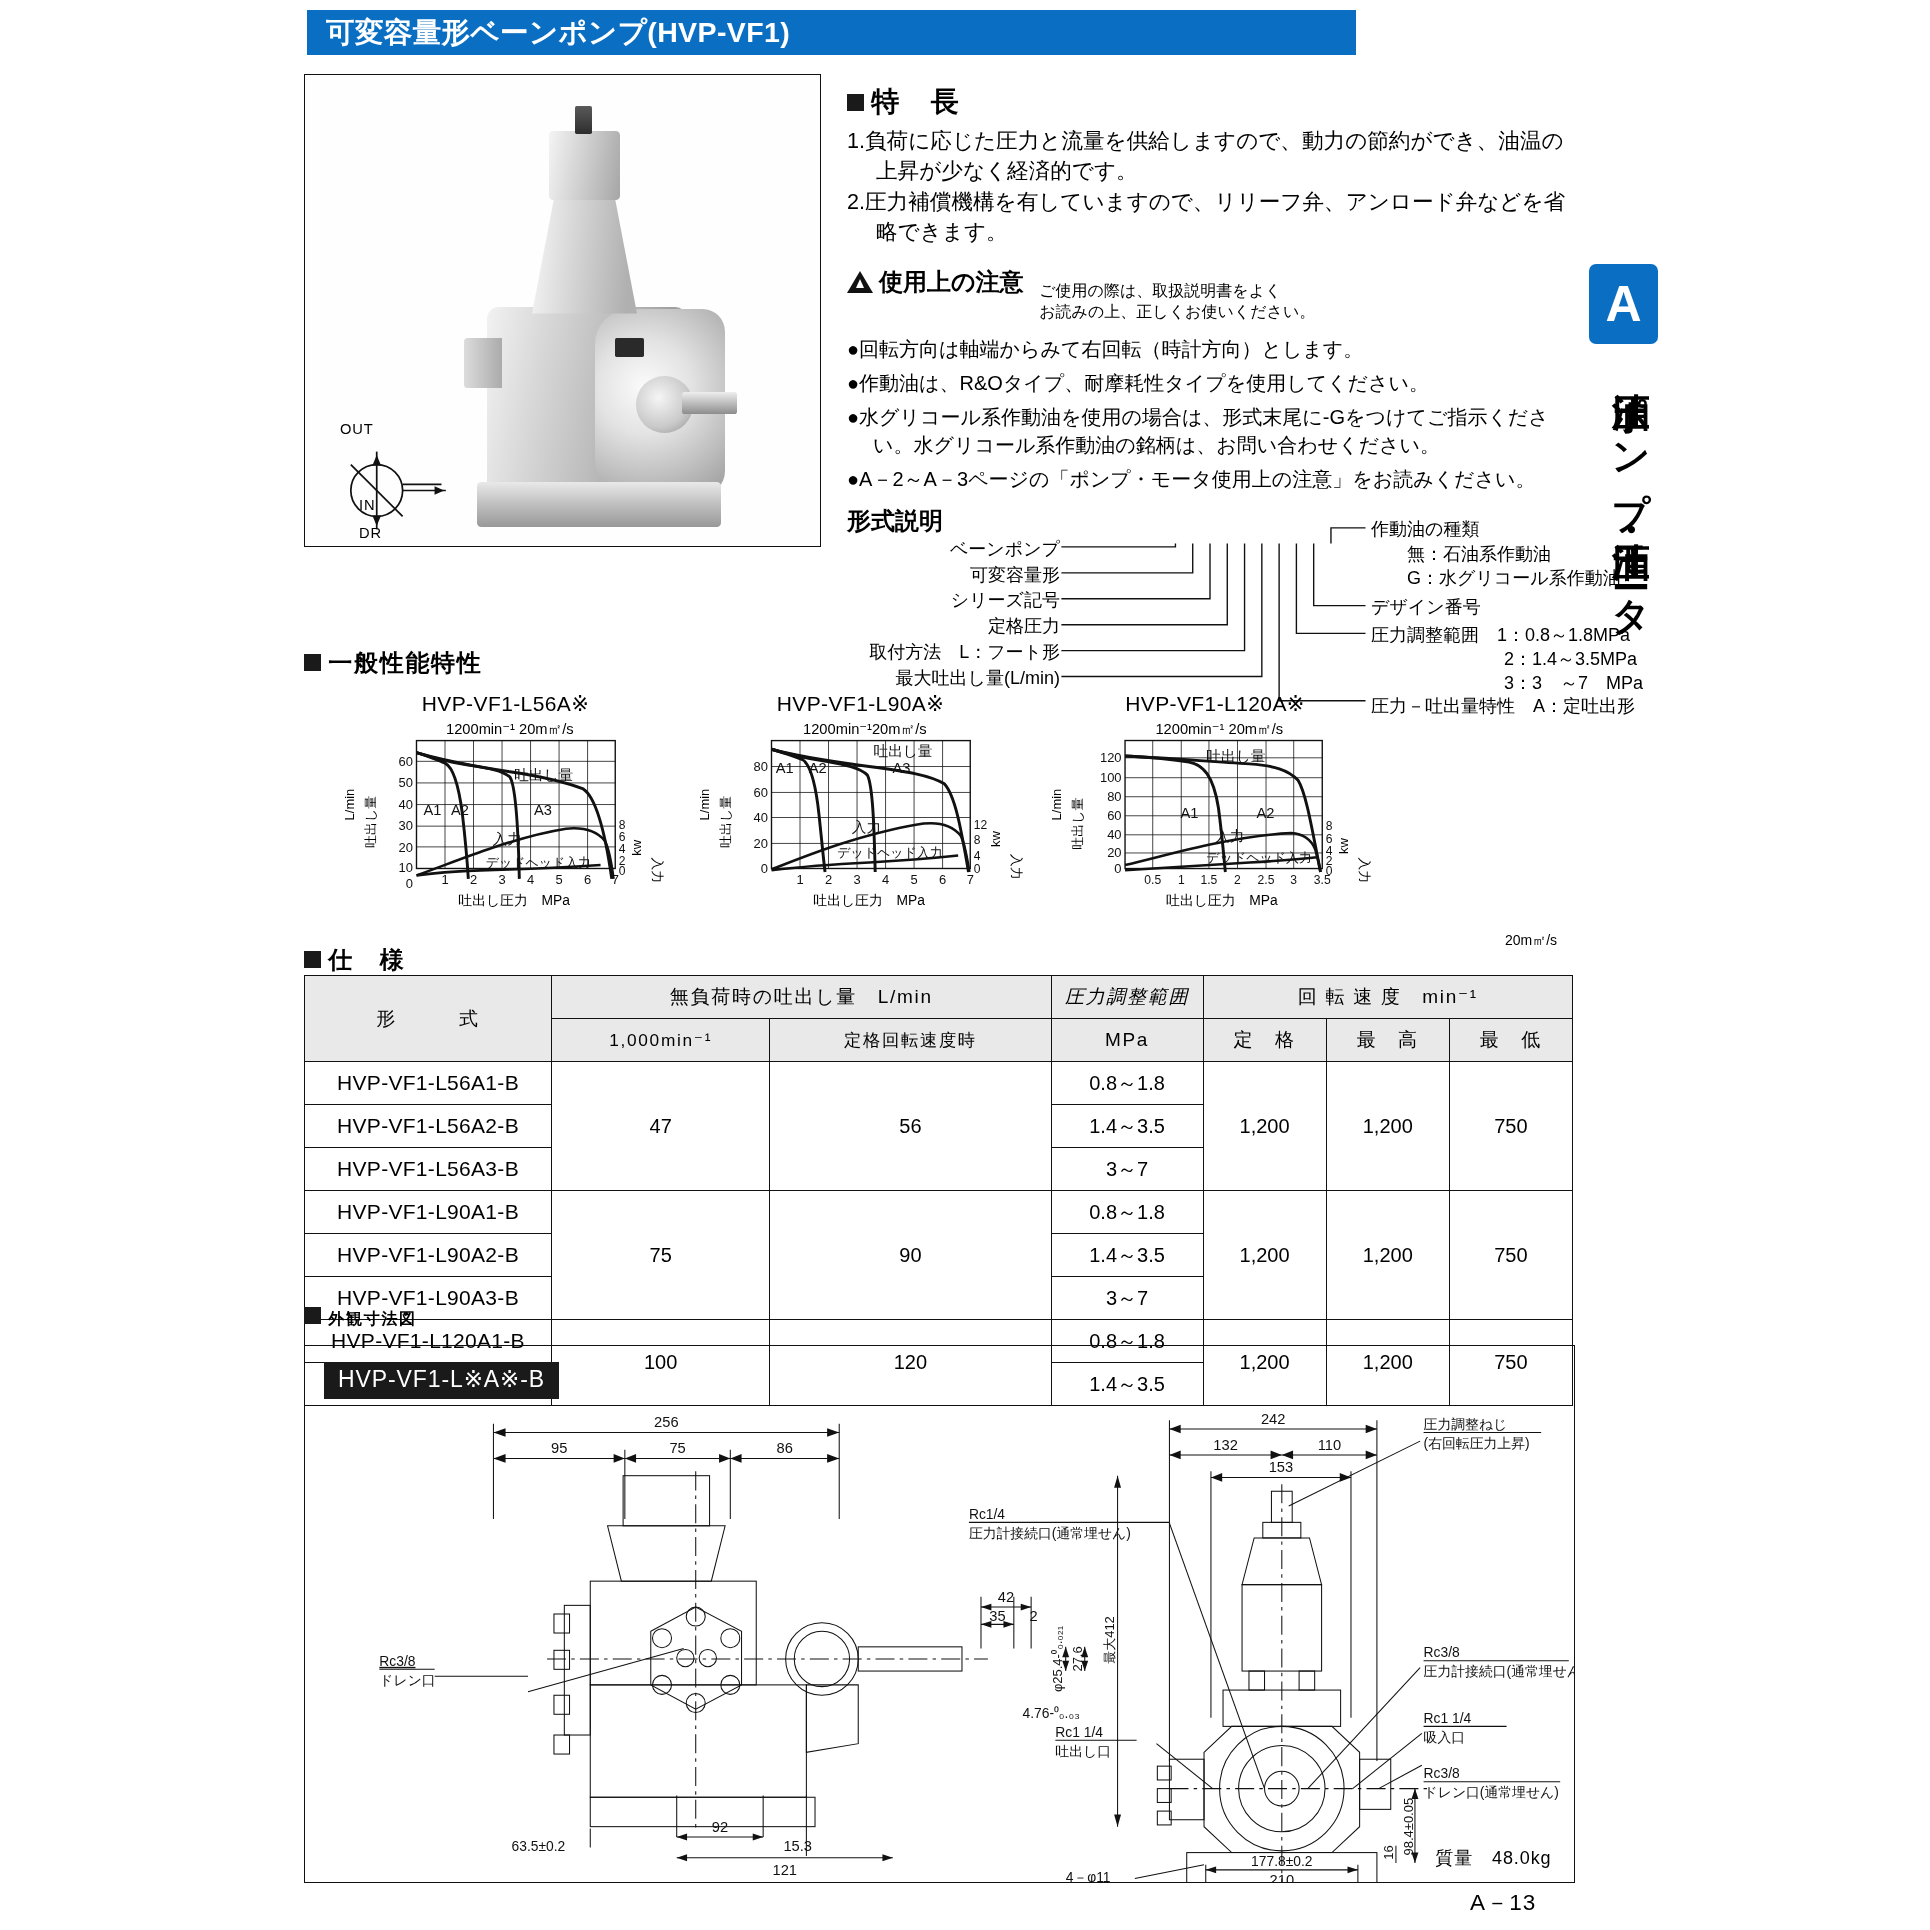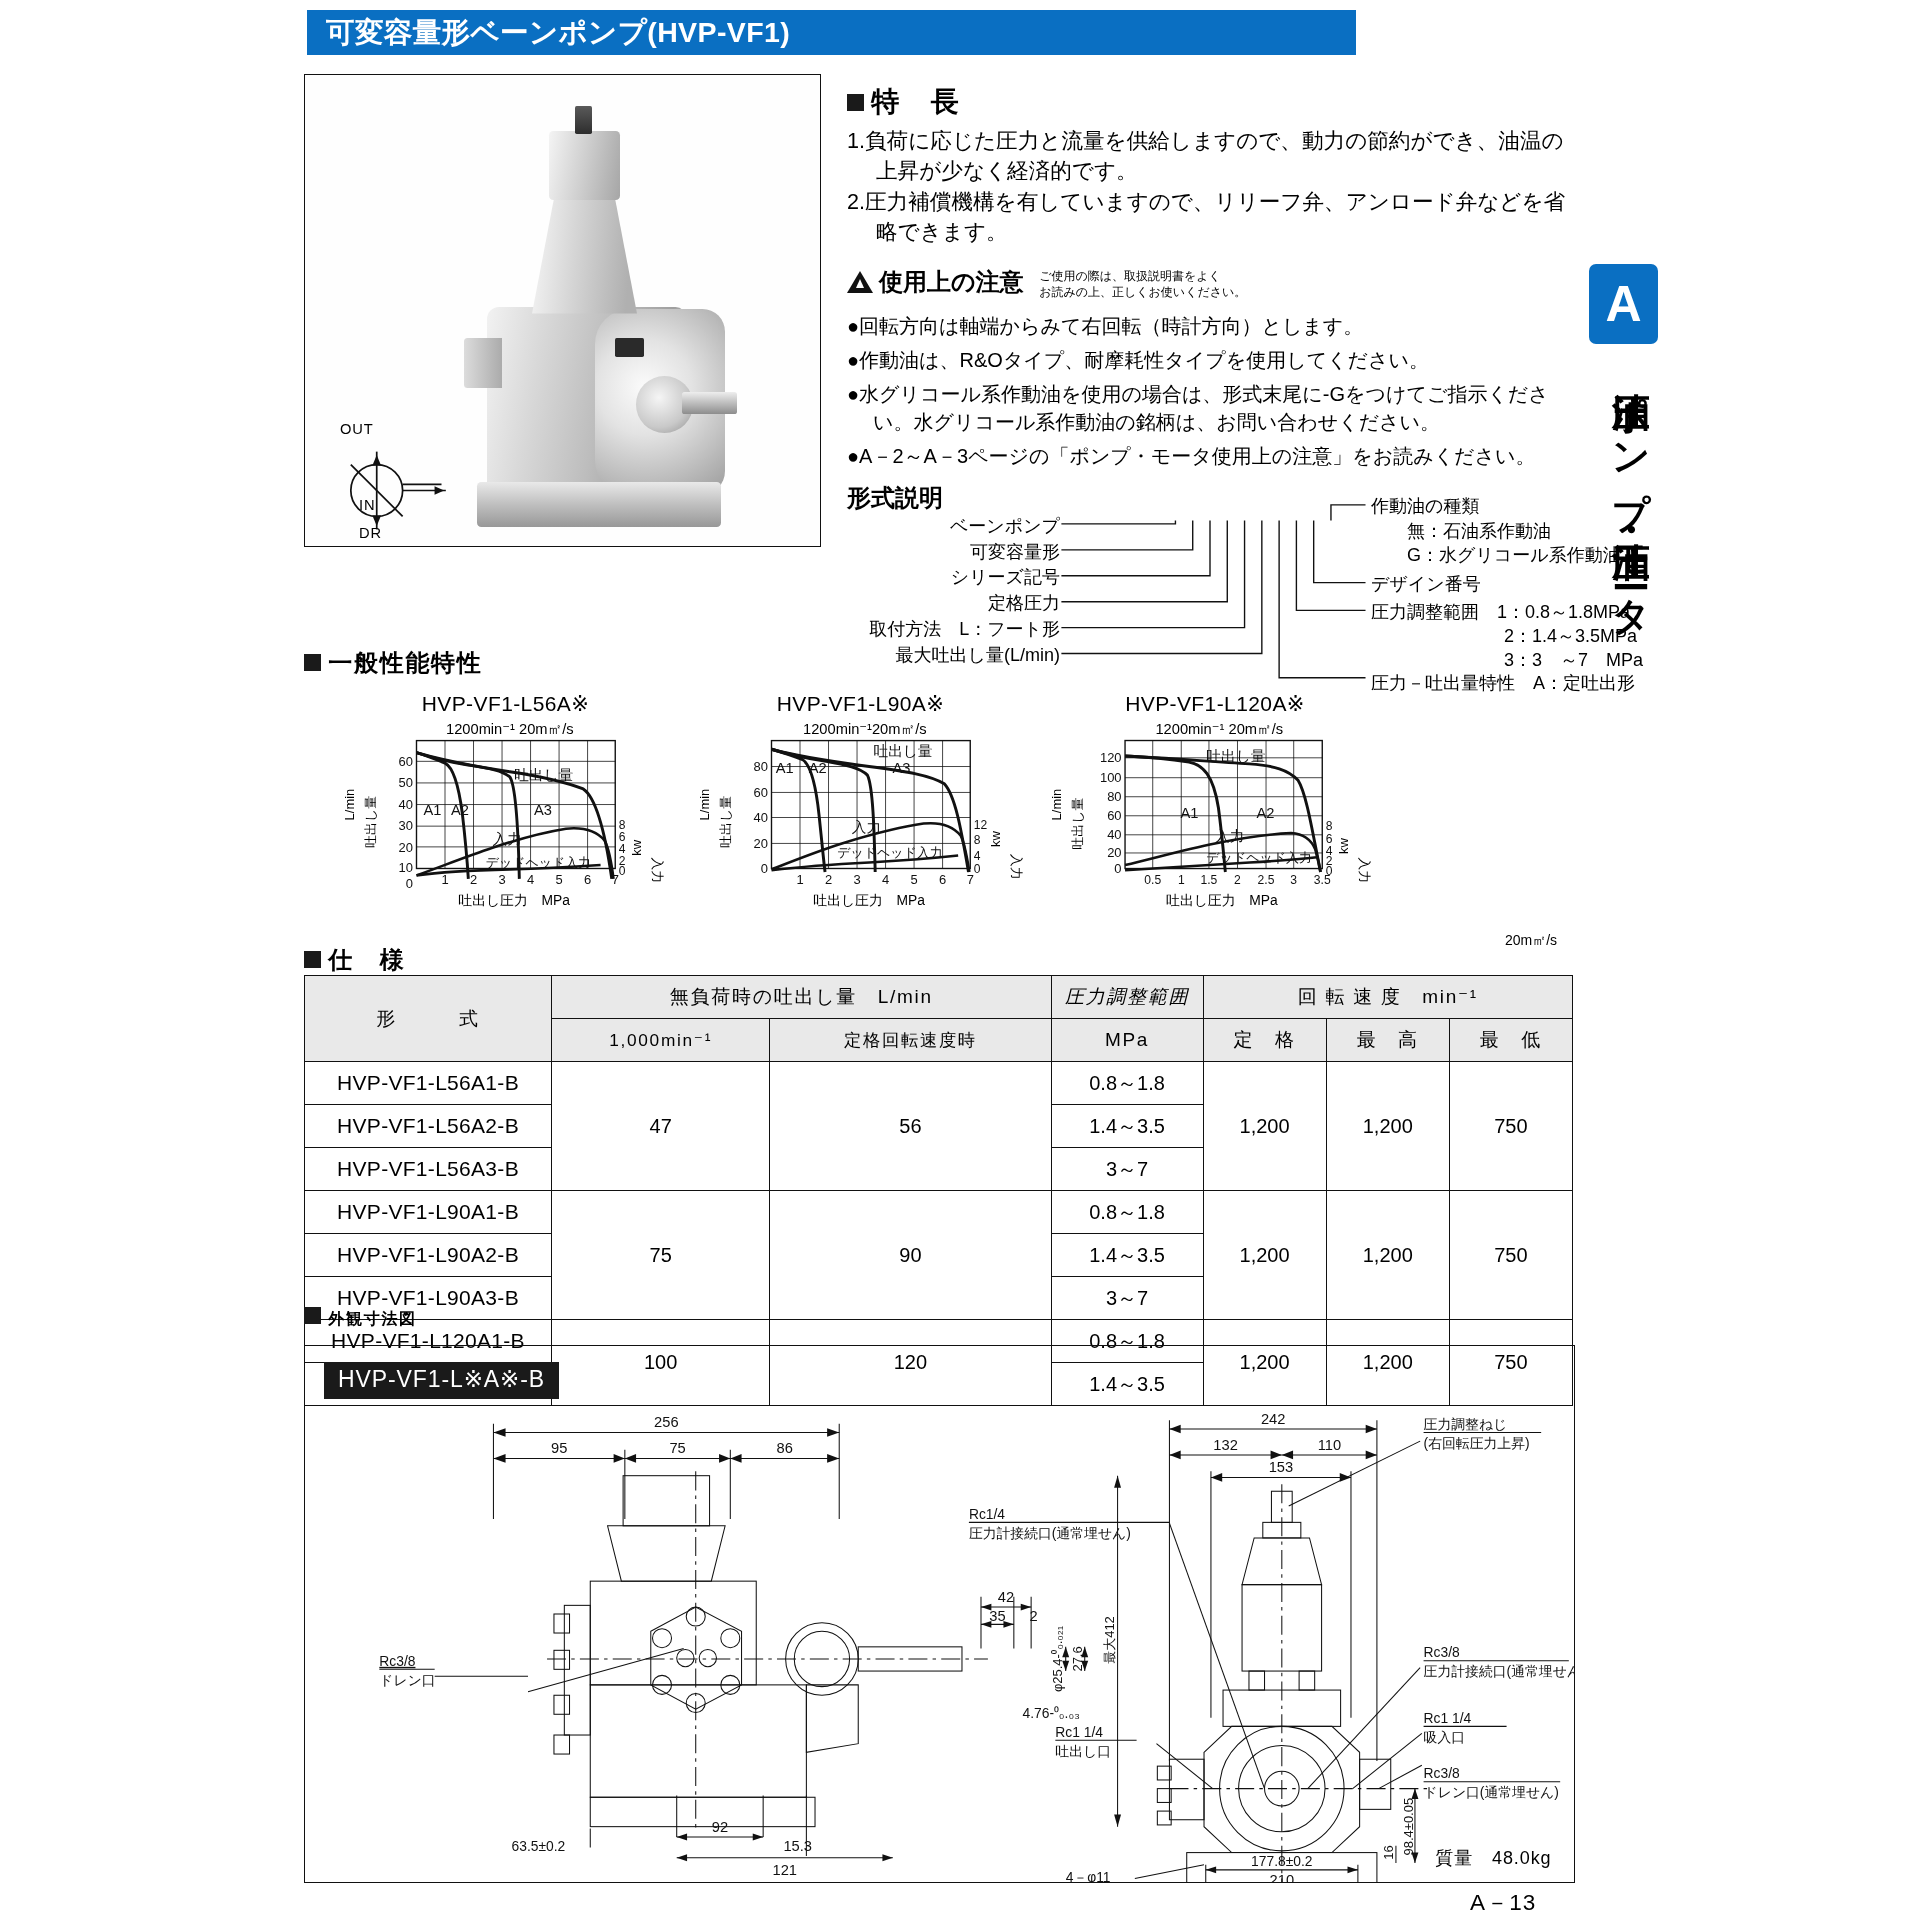--- a/index.html
+++ b/index.html
@@ -99,21 +99,21 @@
   .col-r{position:absolute;left:847px;top:83px;width:726px;}
   .sec-h{font-size:28px;font-weight:bold;letter-spacing:1.7px;margin:0 0 5.2px 0;}
   .sec-h .sq{display:inline-block;width:17.3px;height:17.3px;background:#1a1a1a;margin-right:7px;}
   .feat-list{margin:0;padding:0;list-style:none;}
   .feat-list li{font-size:21.6px;line-height:1.38;text-indent:-29px;padding-left:29px;margin-bottom:1.7px;}
 
   .caution-row{display:flex;align-items:flex-start;margin-top:19px;}
   .caution-ttl{font-size:24px;font-weight:bold;white-space:nowrap;display:flex;align-items:center;}
   .tri{display:inline-block;width:0;height:0;border-left:13px solid transparent;border-right:13px solid transparent;border-bottom:22.5px solid #111;margin-right:6px;position:relative;}
   .tri::after{content:"";position:absolute;left:-4.3px;top:7.8px;width:0;height:0;border-left:4.3px solid transparent;border-right:4.3px solid transparent;border-bottom:9.5px solid #fff;}
-  .caution-note{font-size:12px;line-height:1.35;margin-left:15.6px;padding-top:1.7px;}
+  .caution-note{font-size:16px;line-height:1.35;margin-left:15.6px;padding-top:1.7px;margin-top:12px;}
 
   .bullets{margin:12px 0 0 0;padding:0;list-style:none;}
   .bullets li{font-size:20px;line-height:1.4;text-indent:-26px;padding-left:26px;margin-bottom:6px;}
 
   
   .model-wrap{position:relative;margin-top:8.6px;height:216px;}
   .model-h{position:absolute;left:0;top:3.5px;font-size:24px;font-weight:bold;white-space:nowrap;}
   .model-code{position:absolute;left:173px;top:0px;font-size:35px;font-weight:bold;letter-spacing:0.9px;white-space:nowrap;}
   .mleft{position:absolute;text-align:right;font-size:18px;white-space:nowrap;}
   .mright{position:absolute;font-size:18px;white-space:nowrap;}

